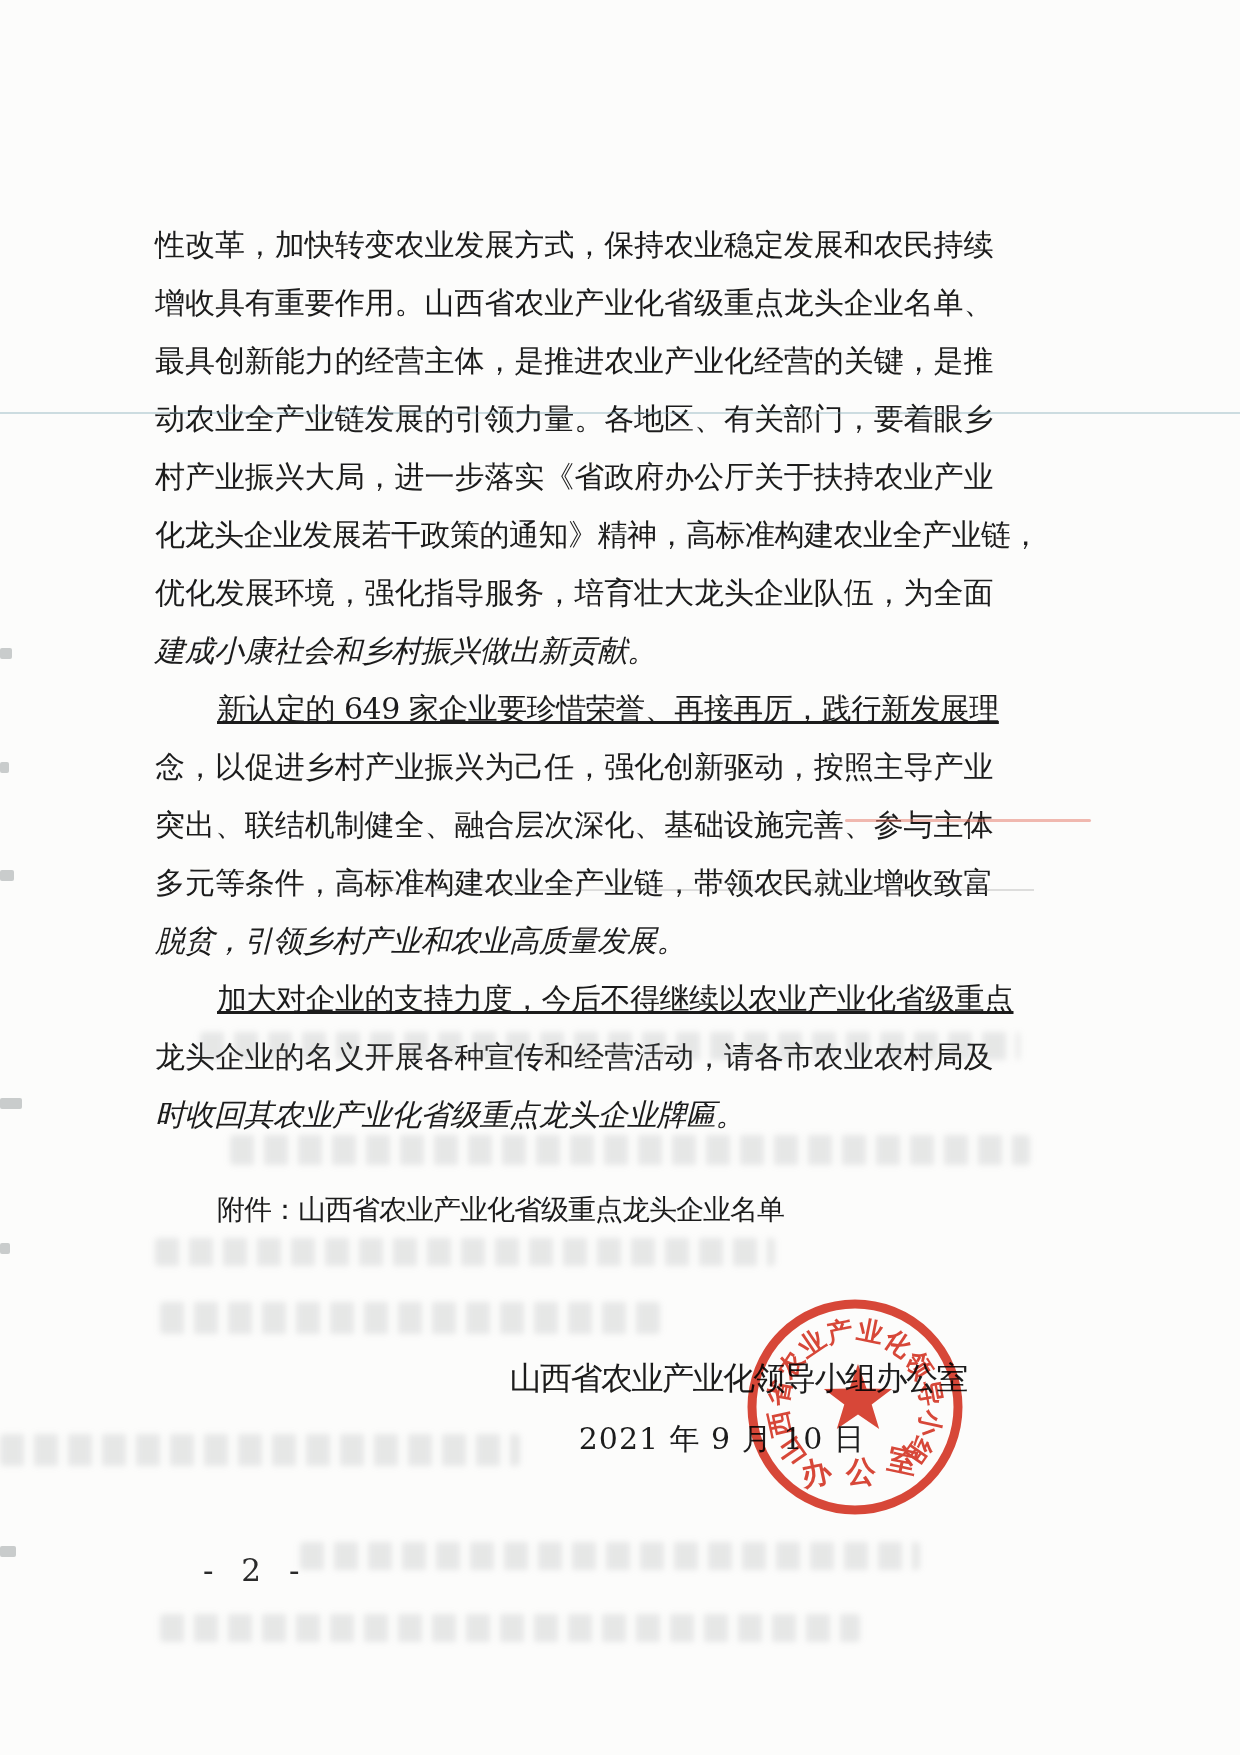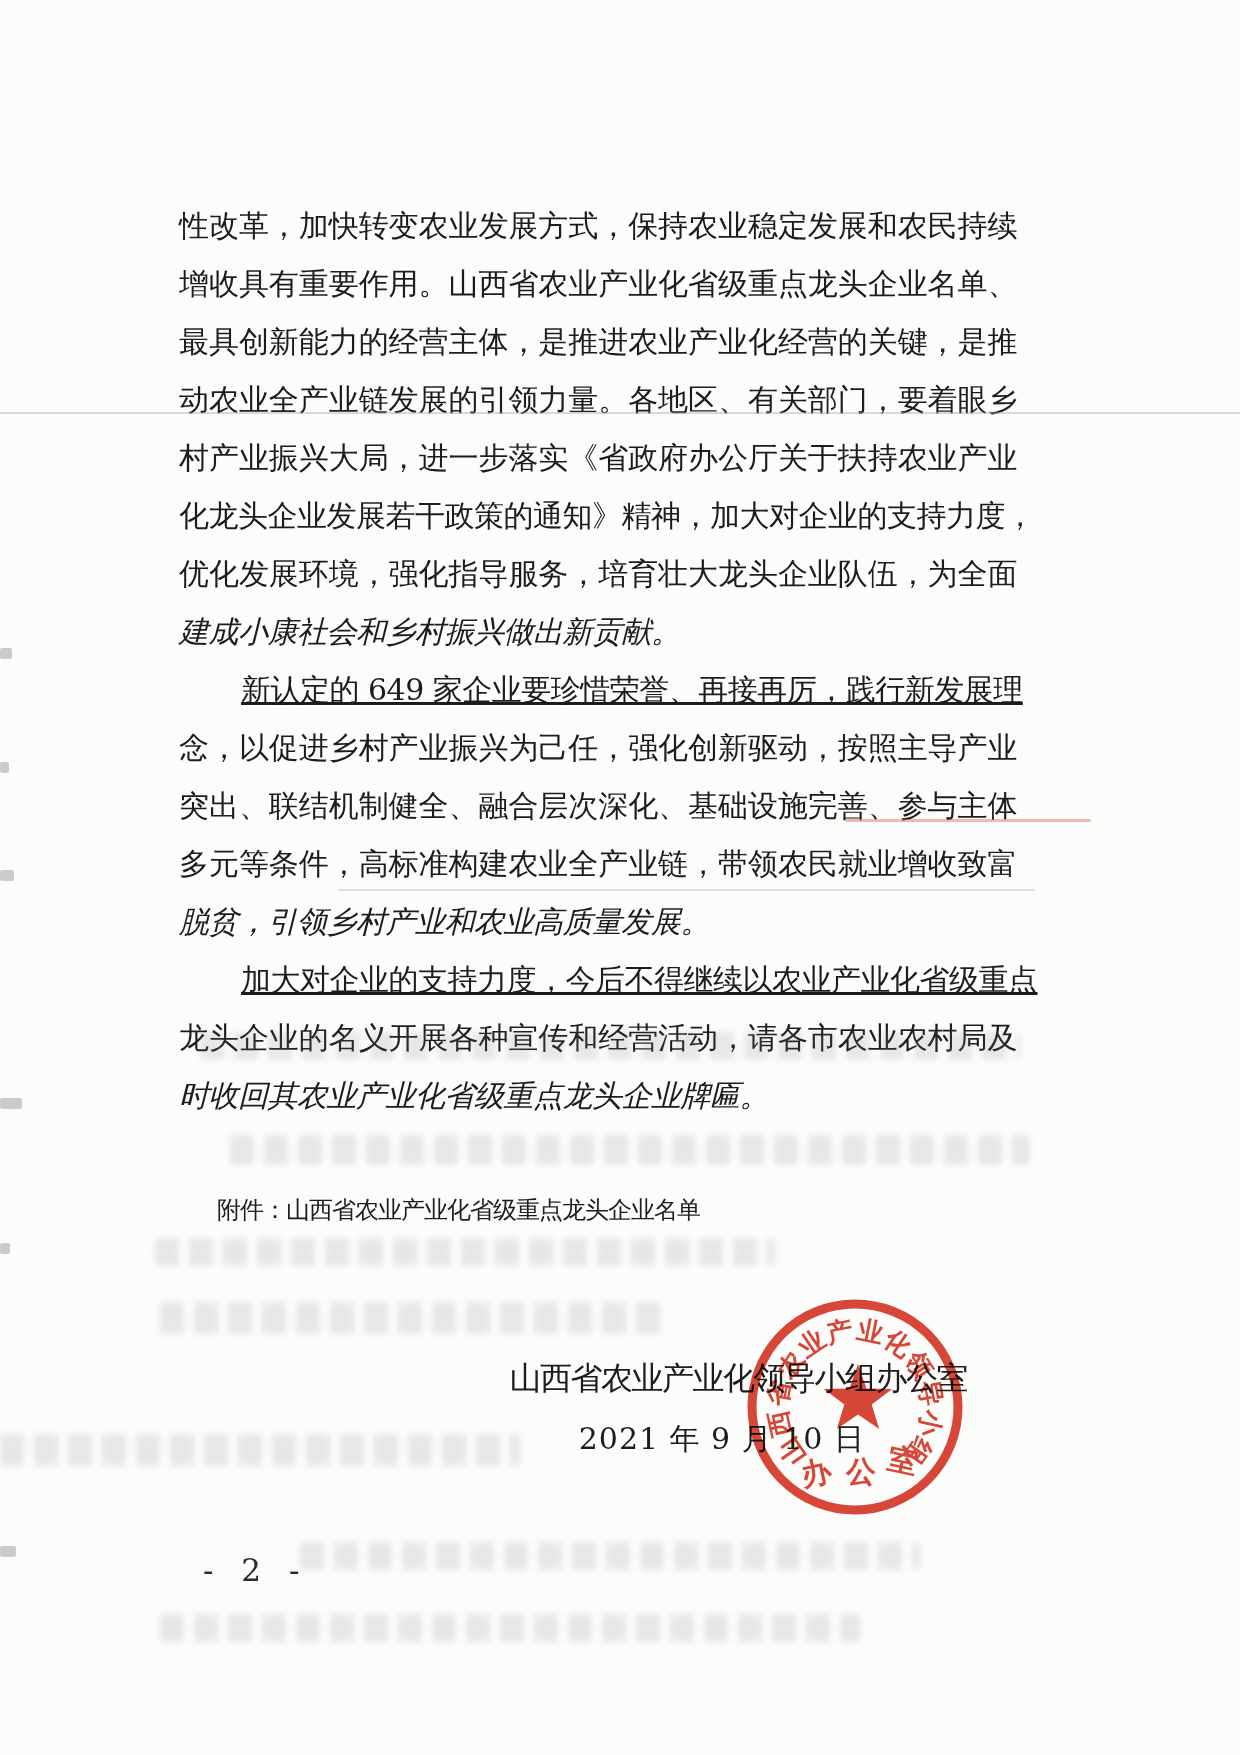--- a/index.html
+++ b/index.html
@@ -6,37 +6,37 @@
   .page{
     position:relative;
     width:1240px;height:1755px;
     margin:0 auto;
     background:#fcfcfb;
     overflow:hidden;
     font-family:"DejaVu Serif","Liberation Serif",serif;
   }
   
   .text-block{
-    position:absolute;left:155px;top:197px;width:838px;margin-left:24px;
+    position:absolute;left:155px;top:216px;width:838px;
   }
   .line{
     font-size:30px;
     line-height:58px;height:58px;
     color:#1c1c1c;
     letter-spacing:-0.5px;
     white-space:nowrap;
     text-align:justify;
     text-align-last:justify;
     font-weight:500;
   }
   .line.end{text-align-last:left;font-style:italic;}
   .line.indent{text-indent:62px;text-decoration:underline;}
   .attachment{
     position:absolute;left:155px;top:1181px;width:838px;
-    font-size:24px;line-height:58px;height:58px;
+    font-size:28px;line-height:58px;height:58px;
     color:#1c1c1c;text-indent:62px;letter-spacing:-1px;
     white-space:nowrap;font-weight:500;
   }
   
   .sig-block{position:absolute;left:155px;top:1356px;width:838px;color:#1c1c1c;}
   .sig-line{
     font-size:32px;line-height:44px;text-align:right;
     padding-right:26px;letter-spacing:-1.5px;white-space:nowrap;font-weight:500;
   }
   .date-line{
@@ -71,21 +71,21 @@
 <body>
 
 <div class="page">
 
   <div class="text-block">
     <div class="line">性改革，加快转变农业发展方式，保持农业稳定发展和农民持续</div>
     <div class="line">增收具有重要作用。山西省农业产业化省级重点龙头企业名单、</div>
     <div class="line">最具创新能力的经营主体，是推进农业产业化经营的关键，是推</div>
     <div class="line">动农业全产业链发展的引领力量。各地区、有关部门，要着眼乡</div>
     <div class="line">村产业振兴大局，进一步落实《省政府办公厅关于扶持农业产业</div>
-    <div class="line">化龙头企业发展若干政策的通知》精神，加大对企业的支持力度，</div>
+    <div class="line">化龙头企业发展若干政策的通知》精神，高标准构建农业全产业链，</div>
     <div class="line">优化发展环境，强化指导服务，培育壮大龙头企业队伍，为全面</div>
     <div class="line end">建成小康社会和乡村振兴做出新贡献。</div>
     <div class="line indent">新认定的 649 家企业要珍惜荣誉、再接再厉，践行新发展理</div>
     <div class="line">念，以促进乡村产业振兴为己任，强化创新驱动，按照主导产业</div>
     <div class="line">突出、联结机制健全、融合层次深化、基础设施完善、参与主体</div>
     <div class="line">多元等条件，高标准构建农业全产业链，带领农民就业增收致富</div>
     <div class="line end">脱贫，引领乡村产业和农业高质量发展。</div>
     <div class="line indent">加大对企业的支持力度，今后不得继续以农业产业化省级重点</div>
     <div class="line">龙头企业的名义开展各种宣传和经营活动，请各市农业农村局及</div>
     <div class="line end">时收回其农业产业化省级重点龙头企业牌匾。</div>

